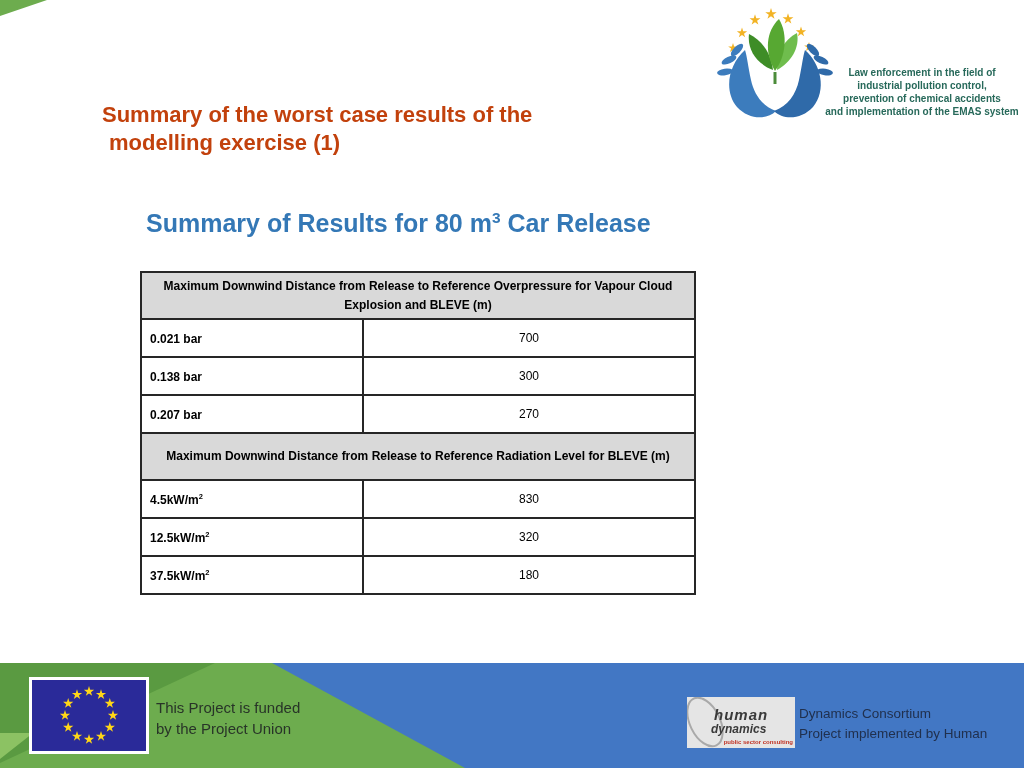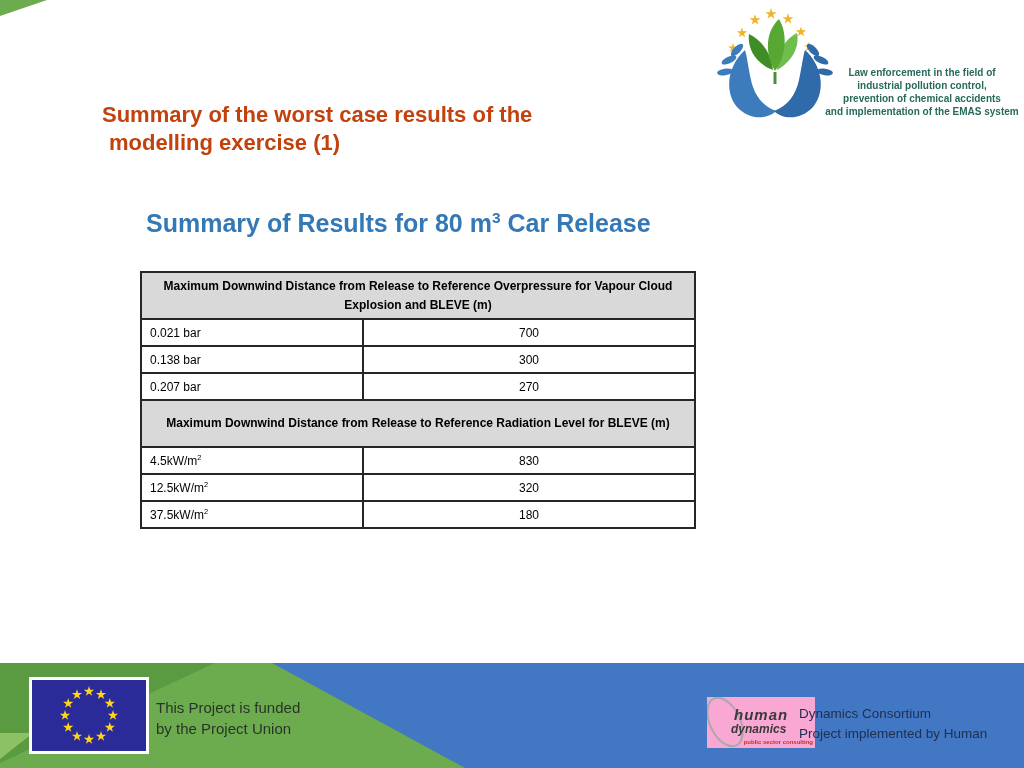--- a/index.html
+++ b/index.html
@@ -38,39 +38,39 @@
     border-collapse:collapse; font-size:12px; color:#000;
   }
   #results-table td {
     border:2px solid #262626; background:#fff;
   }
   #results-table td.section-header {
     background:#d9d9d9; font-weight:bold; text-align:center;
     height:47px; line-height:19px; padding:2px 14px;
   }
   #results-table td.rlabel {
-    width:222px; font-weight:normal; text-align:left;
+    width:222px; font-weight:bold; text-align:left;
     padding:2px 2px 2px 8px; height:27px;
   }
-  #results-table td.rvalue { text-align:center; height:27px; }
+  #results-table td.rvalue { text-align:center; height:38px; }
   #results-table sup { font-size:62%; }
 
   
   #band { left:0; top:663px; width:1024px; height:105px; }
 
   #eu-flag { left:29px; top:677px; width:120px; height:77px; }
 
   #funded-text {
     left:156px; top:697px; color:#283428;
     font-size:15px; line-height:21px;
   }
 
   #hd-logo-box {
     left:687px; top:697px; width:108px; height:51px;
-    background:#f9a8d4; overflow:hidden;margin-left:20px;
+    background:#e5e5e5; overflow:hidden;
   }
   #hd-word1 {
     position:absolute; left:27px; top:9px;
     font-size:15px; font-weight:bold; font-style:italic; color:#3a3a3a;
     letter-spacing:1px;
   }
   #hd-word2 {
     position:absolute; left:24px; top:25px;
     font-size:12px; font-weight:bold; font-style:italic; color:#3a3a3a;
   }

